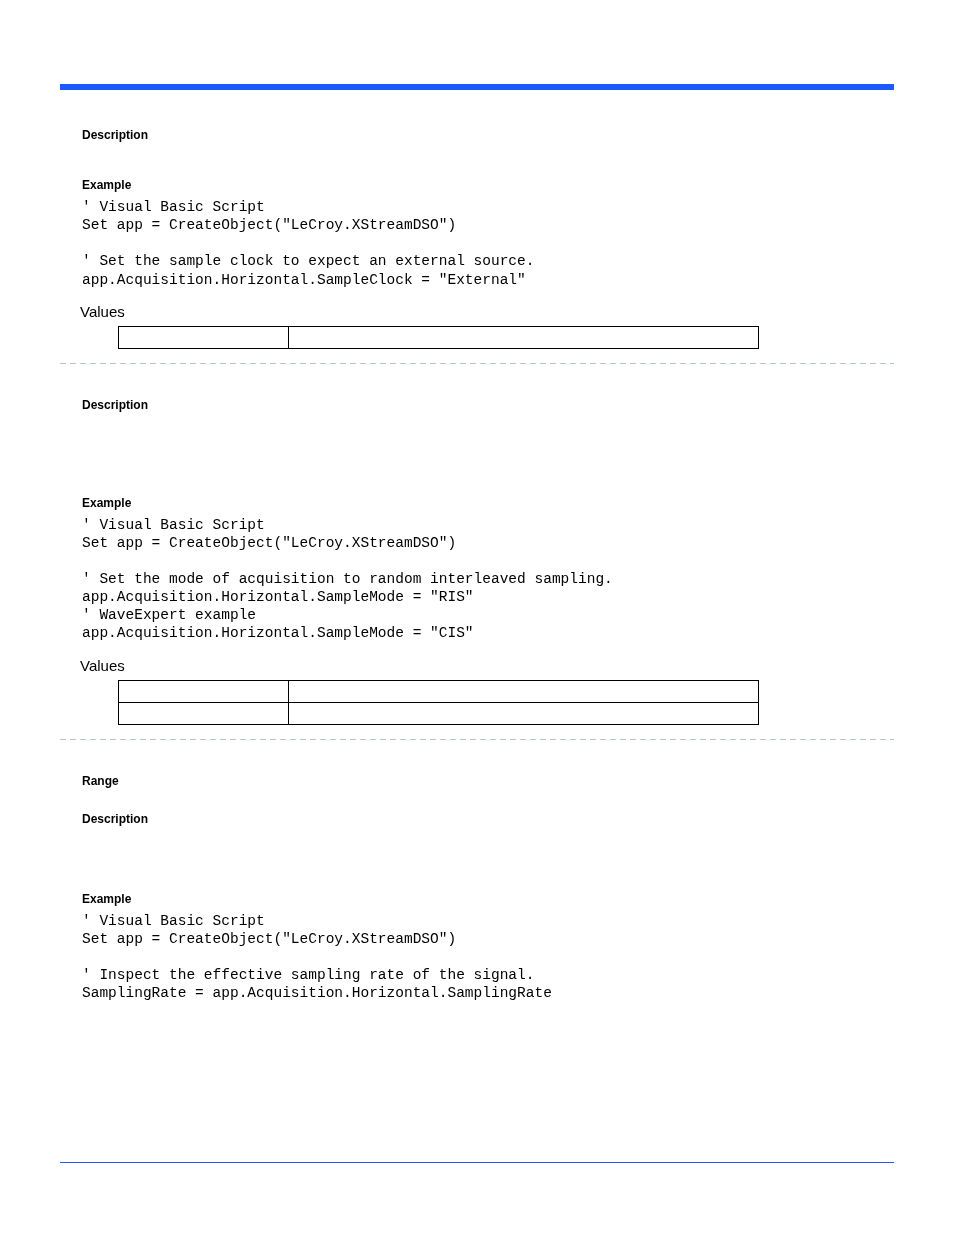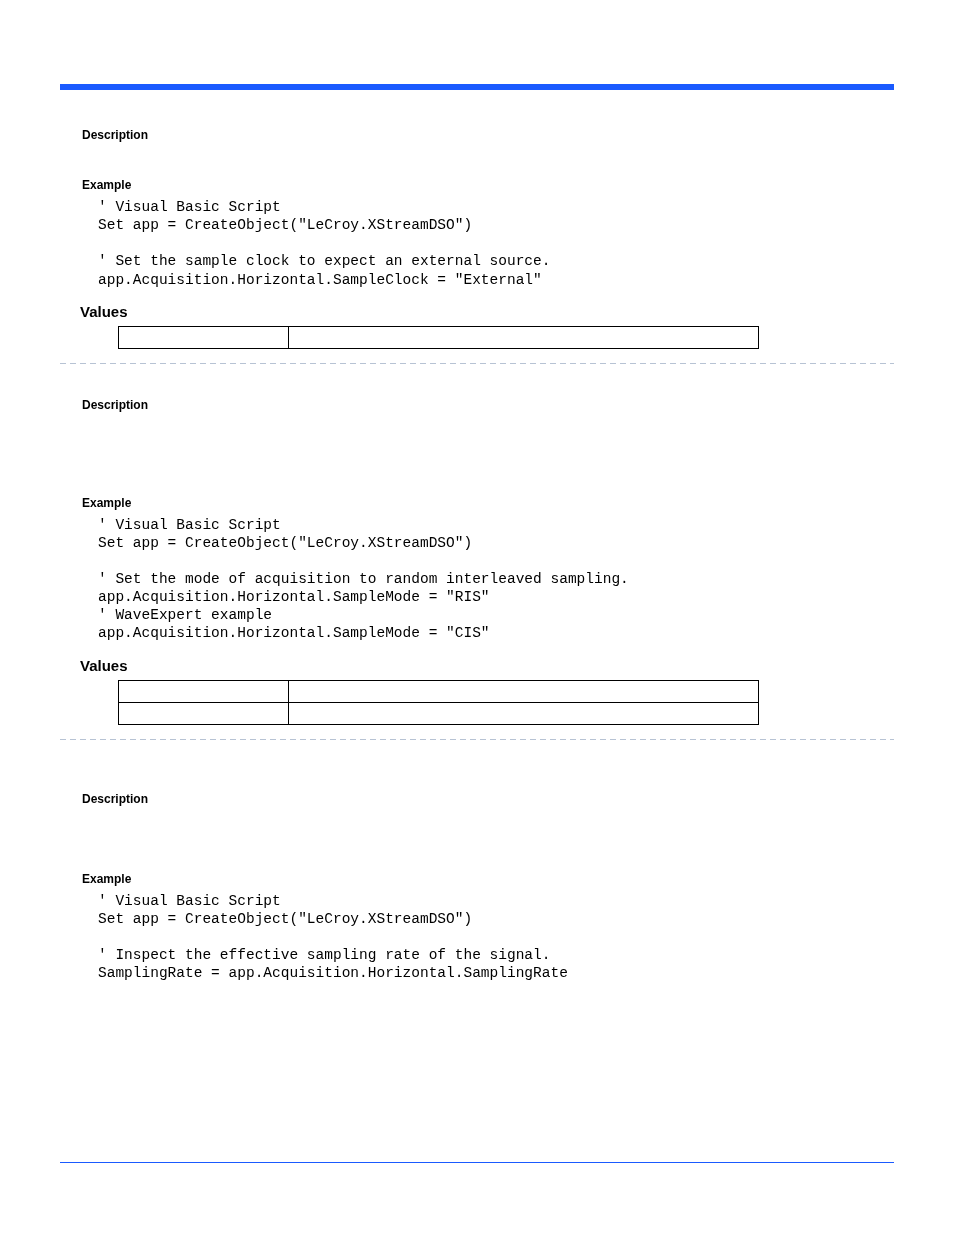--- a/index.html
+++ b/index.html
@@ -24,32 +24,31 @@
     right: 82px;
     top: 128px;
   }
   .h {
     font-weight: 700;
     font-size: 12px;
     color: #000;
     margin-bottom: 6px;
   }
   .vals-h {
-    font-weight: 700;
+    font-weight: 400;
     font-size: 15px;
     color: #000;
     margin-bottom: 6px;
     margin-left: -2px;
   }
   pre.code {
     font-family: "Courier New", Courier, monospace;
     font-size: 14.5px;
     line-height: 1.25;
     color: #000;
-    margin-left: 16px;
     white-space: pre;
   }
   .gap { height: 30px; }
   .gap-sm { height: 14px; }
   .gap-lg { height: 60px; }
   .val-table {
     margin-left: 36px;
     border-collapse: collapse;
   }
   .val-table td {
@@ -127,20 +126,21 @@
     <tr>
           <td class="c1"></td>
           <td class="c2"></td>
         </tr>
   </tbody>
     </table>
   <div class="sep"></div>
 
   <div style="height:34px;"></div>
 
+  <div class="h">Range</div>
   <div style="height:18px;"></div>
   <div class="h">Description</div>
   <div class="gap-lg"></div>
   <div class="h">Example</div>
   <pre class="code">' Visual Basic Script
 Set app = CreateObject("LeCroy.XStreamDSO")
 
 ' Inspect the effective sampling rate of the signal.
 SamplingRate = app.Acquisition.Horizontal.SamplingRate</pre>
 

